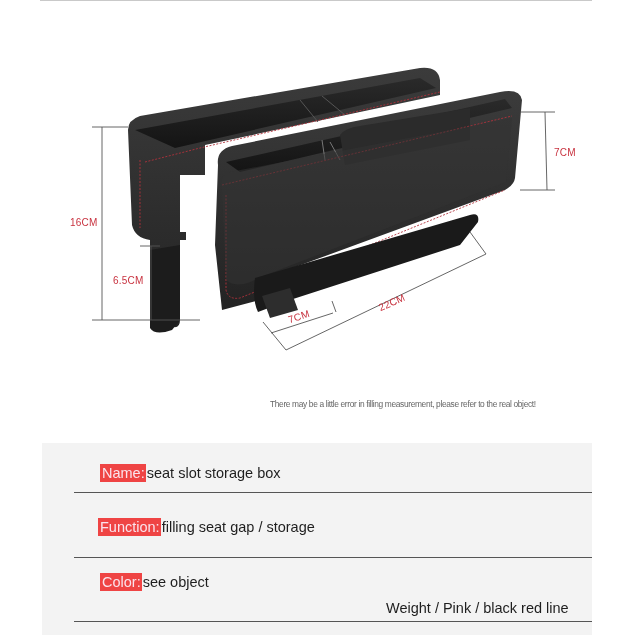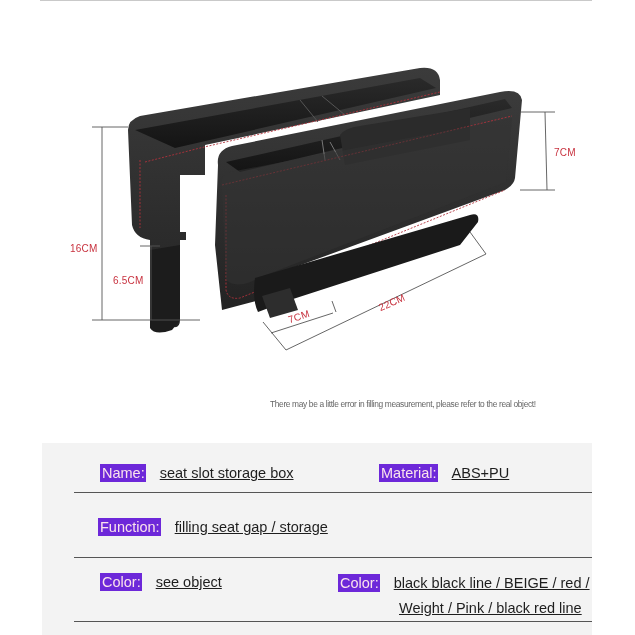--- a/index.html
+++ b/index.html
@@ -3,22 +3,22 @@
 <meta charset="utf-8">
 <style>
   html, body { margin:0; padding:0; }
   body { width:635px; height:635px; background:#ffffff; position:relative; overflow:hidden; font-family:"Liberation Sans", sans-serif; }
   .frame-top { position:absolute; left:40px; top:0; width:552px; height:1px; background:#c9c9c9; }
   .photo { position:absolute; left:42px; top:5px; width:552px; height:435px; background:#ffffff; }
   .dim-label { position:absolute; color:#c8323f; font-size:10px; font-family:"Liberation Sans", sans-serif; letter-spacing:0.2px; white-space:nowrap; }
   .disclaimer { position:absolute; left:270px; top:399px; font-size:8.4px; color:#666; letter-spacing:-0.35px; white-space:nowrap; font-family:"Liberation Sans", sans-serif; }
   .spec-panel { position:absolute; left:42px; top:443px; width:550px; height:192px; background:#f3f3f3; }
   .spec-row { position:absolute; font-size:14.5px; color:#222; white-space:nowrap; line-height:18px; font-family:"Liberation Sans", sans-serif; }
-  .tag { background:#6d28d9; color:#fbe3ec; padding:1px 1px 1px 2px; }
-  .val { color:#1e1e1e; margin-left:14px;text-decoration:underline; }
+  .tag { background:#ef4444; color:#fbe3ec; padding:1px 1px 1px 2px; }
+  .val { color:#1e1e1e; margin-left:1px; }
   .rule { position:absolute; height:1px; background:#555; }
 </style>
 </head>
 <body>
 
 <div class="frame-top"></div>
 
 <div class="photo">
   <svg width="552" height="435" viewBox="42 5 552 435" style="position:absolute;left:0;top:0;">
     <defs>
@@ -61,46 +61,40 @@
       <line x1="545" y1="112" x2="547" y2="190"></line>
       <line x1="520" y1="190" x2="555" y2="190"></line>
       <line x1="263" y1="322" x2="286" y2="350"></line>
       <line x1="271" y1="333" x2="333" y2="313"></line>
       <line x1="332" y1="301" x2="336" y2="312"></line>
       <line x1="286" y1="350" x2="486" y2="254"></line>
       <line x1="470" y1="232" x2="486" y2="254"></line>
     </g>
   </svg>
 
-  <span class="dim-label" style="left:28px;top:212px;margin-top:26px;">16CM</span>
+  <span class="dim-label" style="left:28px;top:212px;">16CM</span>
   <span class="dim-label" style="left:71px;top:270px;">6.5CM</span>
   <span class="dim-label" style="left:512px;top:142px;">7CM</span>
   <span class="dim-label" style="left:246px;top:306px;transform:rotate(-18deg);">7CM</span>
   <span class="dim-label" style="left:336px;top:292px;transform:rotate(-24deg);">22CM</span>
 </div>
 
 <div class="disclaimer">There may be a little error in filling measurement, please refer to the real object!</div>
 
 <div class="spec-panel">
   <div class="spec-row" style="left:58px;top:21px;">
     <span class="tag">Name:</span><span class="val">seat slot storage box</span>
   </div>
-  <div class="spec-row" style="left:337px;top:21px;">
-    <span class="tag">Material:</span><span class="val">ABS+PU</span>
-  </div>
   <div class="rule" style="left:32px;top:49px;width:518px;"></div>
 
   <div class="spec-row" style="left:44px;top:75px;padding-left:12px;">
     <span class="tag">Function:</span><span class="val">filling seat gap / storage</span>
   </div>
   <div class="rule" style="left:32px;top:114px;width:518px;"></div>
 
   <div class="spec-row" style="left:58px;top:130px;">
     <span class="tag">Color:</span><span class="val">see object</span>
   </div>
-  <div class="spec-row" style="left:296px;top:131px;">
-    <span class="tag">Color:</span><span class="val">black black line / BEIGE / red /</span>
-  </div>
   <div class="spec-row" style="left:343px;top:156px;">
     <span class="val">Weight / Pink / black red line</span>
   </div>
   <div class="rule" style="left:32px;top:178px;width:518px;"></div>
 </div>
 
 </body></html>

